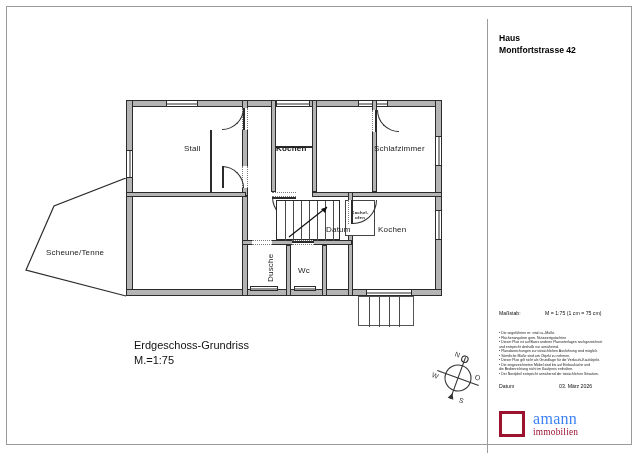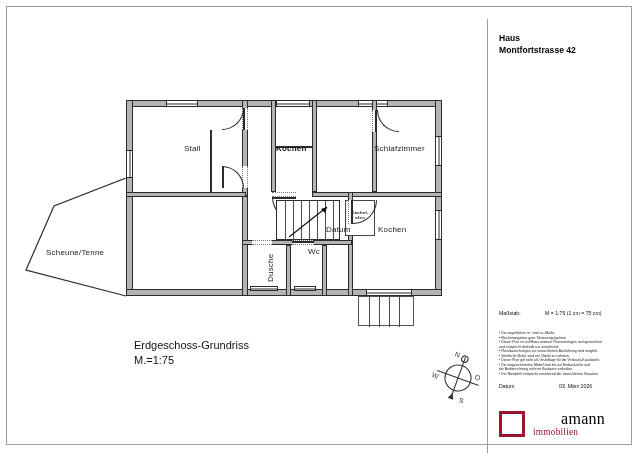--- a/index.html
+++ b/index.html
@@ -247,24 +247,23 @@
   }
   #logo-mark {
     width: 26px; height: 26px;
     border: 3px solid #9c1330;
     box-sizing: border-box;
     flex: 0 0 auto;
   }
   #logo-text { line-height: 1; }
   #logo-name {
     font-size: 16px;
-    color: #000000;
+    color: #3b82f6;
     font-family: "Liberation Serif", serif;
     letter-spacing: .3px;
-    margin-left: 28px;
   }
   #logo-sub {
     font-size: 9.4px;
     color: #9c1330;
     font-family: "Liberation Serif", serif;
     letter-spacing: .2px;
     margin-top: 1px;
   }
 </style>
 </head>
@@ -373,21 +372,21 @@
         <polyline points="112,0 40,28 12,92 112,118" fill="none" stroke="#2b2b2b" stroke-width="1.2"></polyline>
       </svg>
 
       <div class="room-label" style="left:58px; top:44px;">Stall</div>
       <div class="room-label" style="left:150px; top:44px;font-weight:bold;">Kochen</div>
       <div class="room-label" style="left:248px; top:44px;">Schlafzimmer</div>
       <div class="room-label" style="left:-80px; top:148px;">Scheune/Tenne</div>
       <div class="room-label" style="left:200px; top:125px;">Datum</div>
       <div class="room-label" style="left:252px; top:125px;">Kochen</div>
       <div class="room-label vert" style="left:140px; top:182px;">Dusche</div>
-      <div class="room-label" style="left:172px; top:147px;margin-left:10px;">Wc</div>
+      <div class="room-label" style="left:172px; top:166px;">Wc</div>
     </div>
 
     <div id="plan-caption">
       <div>Erdgeschoss-Grundriss</div>
       <div>M.=1:75</div>
     </div>
 
     <div id="compass">
       <svg width="56" height="56" style="position:absolute;left:0;top:0;">
         <g transform="rotate(20 28 28)">

